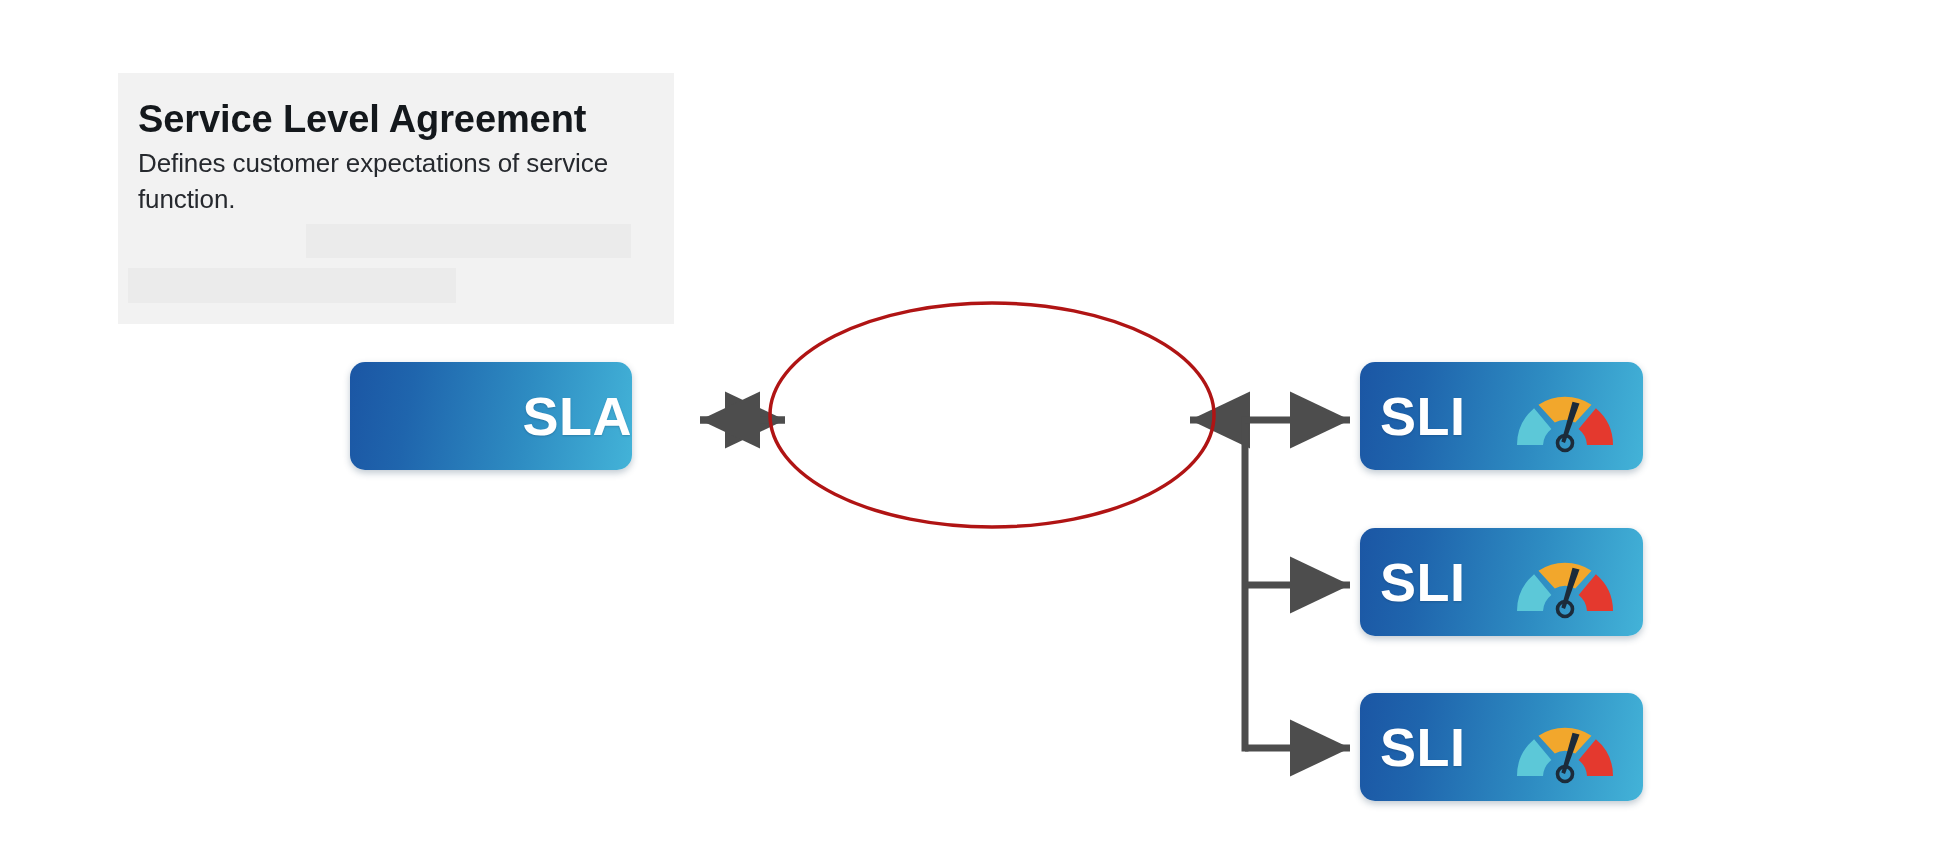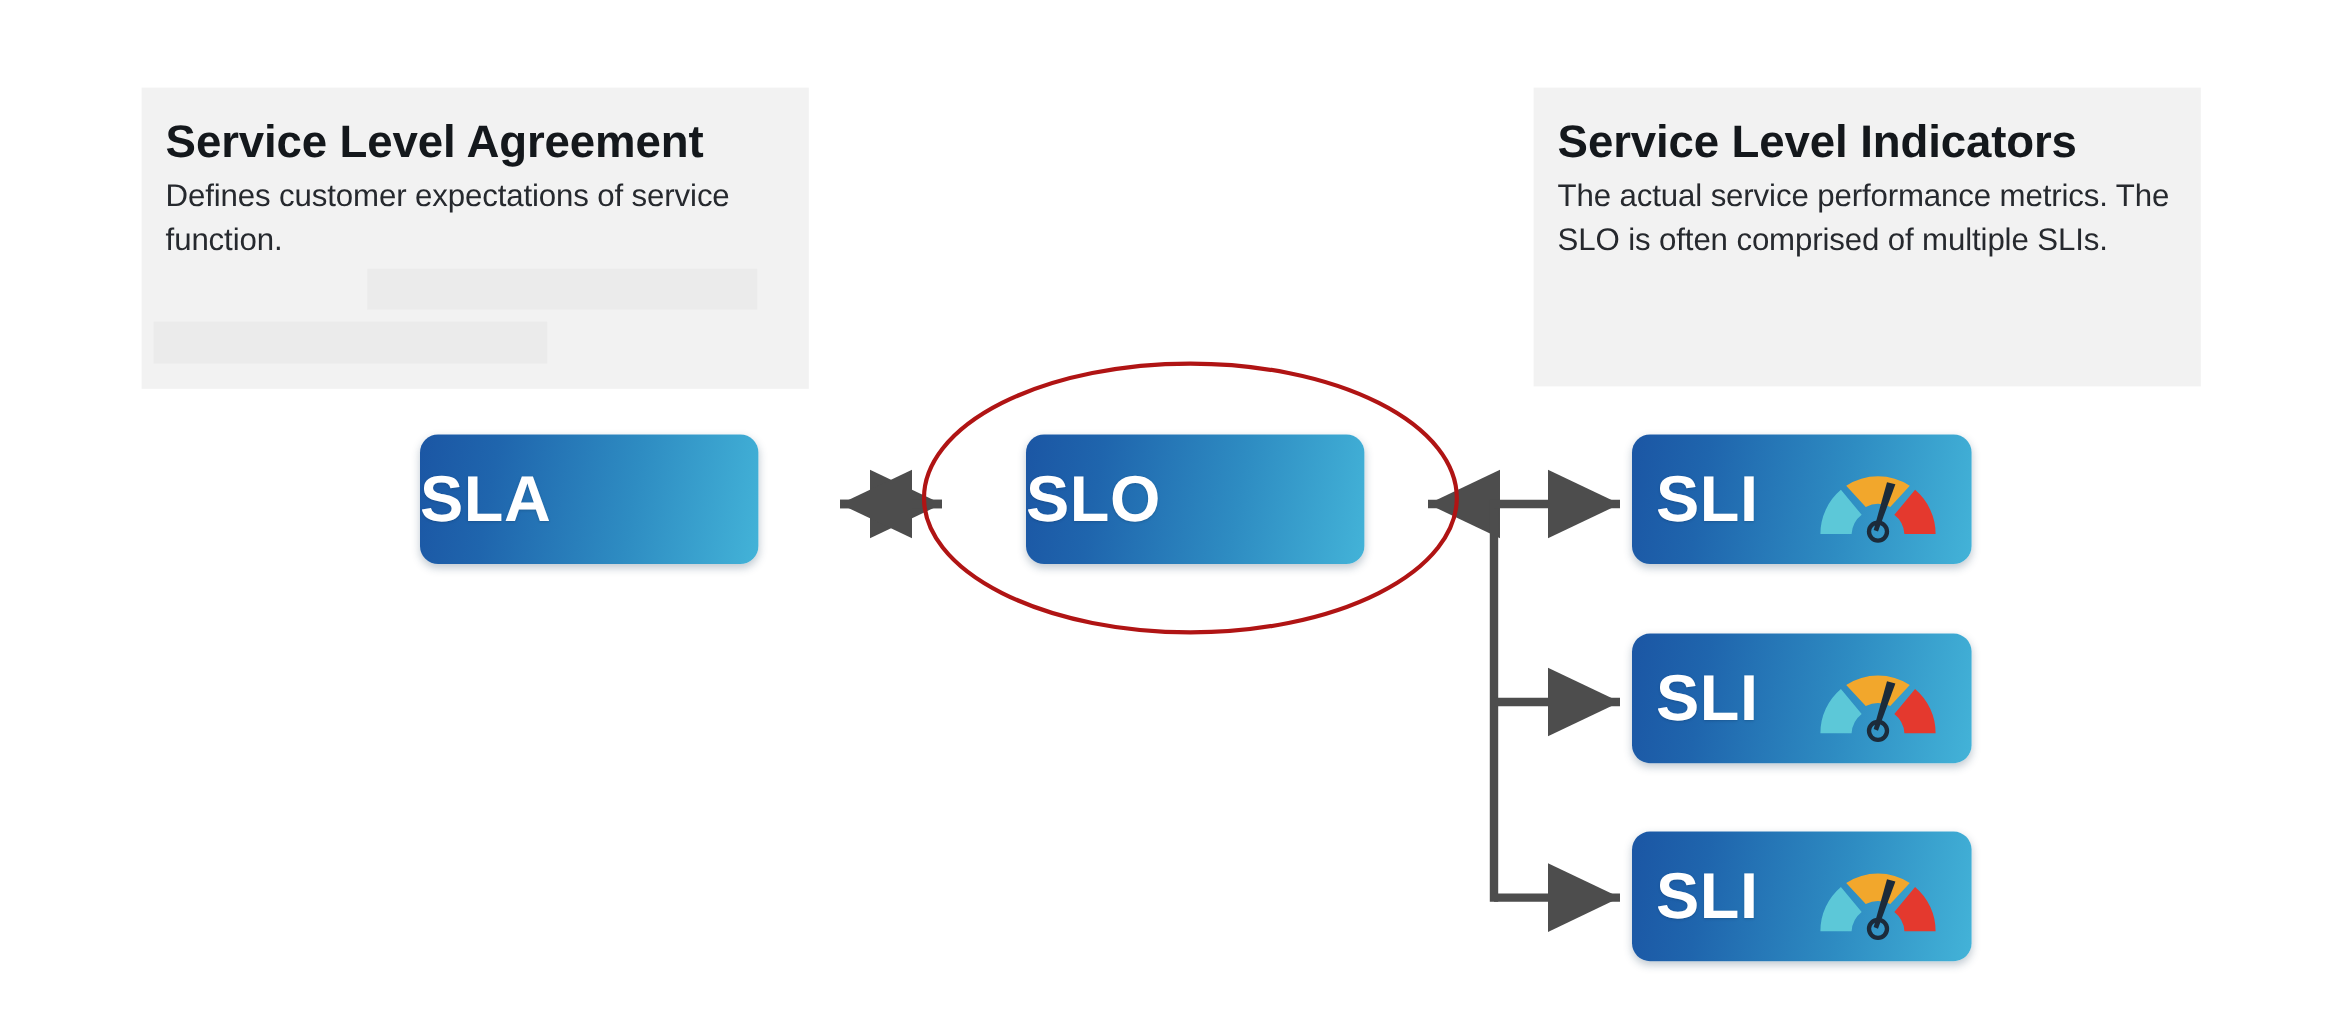--- a/index.html
+++ b/index.html
@@ -64,21 +64,21 @@
     box-sizing: border-box;
   }
   .node-label {
     color: #ffffff;
     font-weight: bold;
     font-size: 54px;
     letter-spacing: 0.5px;
     line-height: 1;
     text-shadow: 0 1px 2px rgba(10,40,70,0.25);
   }
-  .node-center { justify-content: flex-start; }
+  .node-center { justify-content: flex-end; }
   .node-sli {
     justify-content: flex-start;
     padding-left: 20px;
   }
   .gauge-wrap {
     position: absolute;
     right: 22px;
     top: 50%;
     transform: translateY(-50%);
     width: 112px;
@@ -101,24 +101,20 @@
 <div id="canvas">
 
   <div class="card" style="left:118px; top:73px; width:556px; height:251px;">
     <div class="card-title">Service Level Agreement</div>
     <div class="card-body">Defines customer expectations of service function.</div>
     <div class="ph" style="left:188px; top:151px; width:325px; height:34px;"></div>
     <div class="ph" style="left:10px; top:195px; width:328px; height:35px;"></div>
   </div>
 
 
-  <div class="card" style="left:1278px; top:73px; width:556px; height:249px;">
-    <div class="card-title">Service Level Indicators</div>
-    <div class="card-body">The actual service performance metrics. The SLO is often comprised of multiple SLIs.</div>
-  </div>
 
   <svg id="overlay" viewBox="0 0 1960 862">
     <defs>
       <marker id="ahR" markerWidth="9" markerHeight="9" refX="8.6" refY="4.5" orient="auto" markerUnits="strokeWidth">
         <path d="M0,0.4 L8.6,4.5 L0,8.6 Z" fill="#4d4d4d"></path>
       </marker>
       <marker id="ahL" markerWidth="9" markerHeight="9" refX="8.6" refY="4.5" orient="auto" markerUnits="strokeWidth">
         <path d="M0,0.4 L8.6,4.5 L0,8.6 Z" fill="#4d4d4d"></path>
       </marker>
     </defs>
@@ -138,23 +134,20 @@
     <line x1="1245" y1="585" x2="1350" y2="585" stroke="#4d4d4d" stroke-width="7" marker-end="url(#ahR)"></line>
     <line x1="1245" y1="748" x2="1350" y2="748" stroke="#4d4d4d" stroke-width="7" marker-end="url(#ahR)"></line>
 
     <ellipse cx="992" cy="415" rx="222" ry="112" fill="none" stroke="#b01414" stroke-width="3.5"></ellipse>
   </svg>
 
   <div class="node node-center" style="left:350px; top:362px; width:282px; height:108px;">
     <span class="node-label">SLA</span>
   </div>
 
-  <div class="node node-center" style="left:855px; top:362px; width:282px; height:108px;">
-    <span class="node-label">SLO</span>
-  </div>
 
   <div class="node node-sli" style="left:1360px; top:362px; width:283px; height:108px;">
     <span class="node-label">SLI</span>
     <span class="gauge-wrap">
       <svg viewBox="0 0 112 74" width="112" height="74">
         <path d="M8,66 A48,48 0 0 1 25.1,29.2 L42.4,50 A22,22 0 0 0 34,66 Z" fill="#5cc8d8"></path>
         <path d="M29.5,25.8 A48,48 0 0 1 82.5,25.8 L66.2,43.4 A22,22 0 0 0 45.8,43.4 Z" fill="#f2a72c"></path>
         <path d="M86.9,29.2 A48,48 0 0 1 104,66 L78,66 A22,22 0 0 0 69.6,50 Z" fill="#e4392e"></path>
         <path d="M56,64 L70.5,24.5 L63.5,22.8 L52.4,62.6 Z" fill="#1c2b3a"></path>
         <circle cx="56" cy="64" r="7.5" fill="none" stroke="#1c2b3a" stroke-width="3.6"></circle>

